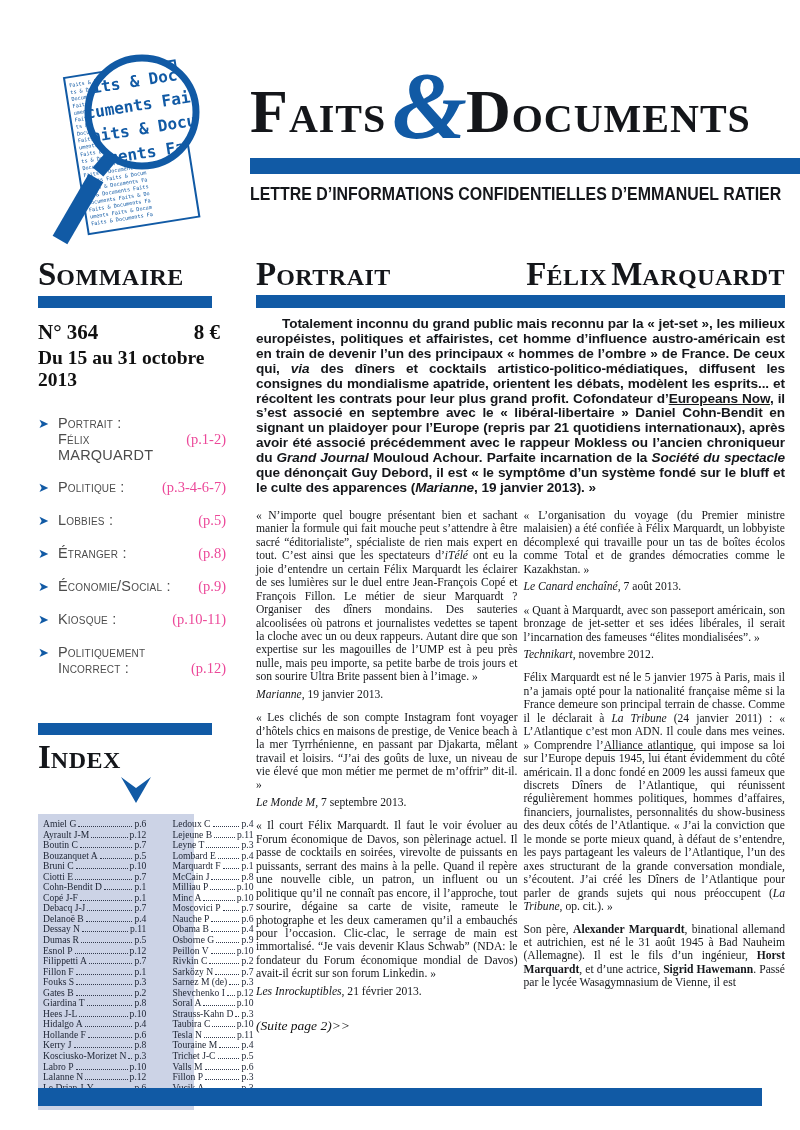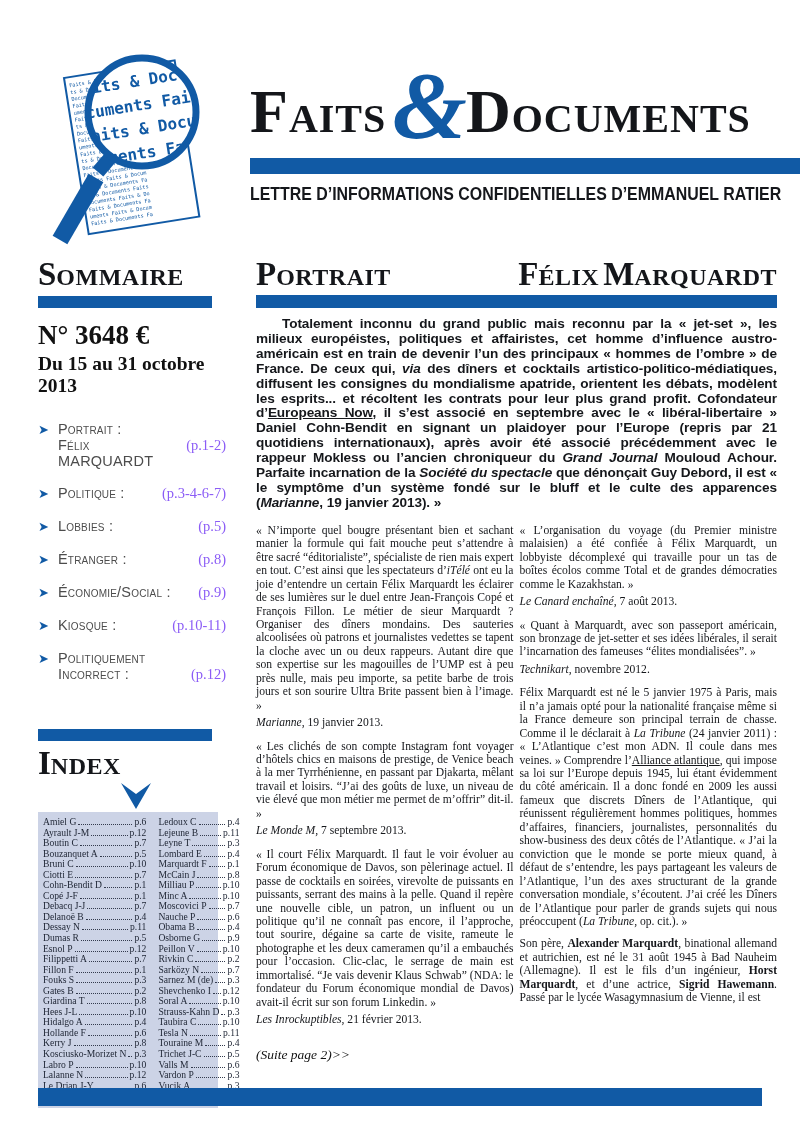--- a/index.html
+++ b/index.html
@@ -21,49 +21,49 @@
     color:var(--accent); position:relative; top:6px; margin:0 -2px 0 6px;
   }
   .mast-bar { height:16px; background:var(--accent); margin-top:10px; }
   .mast-subtitle-wrap { margin-top:9px; width:100%; overflow:visible; }
   .mast-subtitle {
     font-family:"Liberation Sans", sans-serif; font-weight:800;
     font-size:18.5px; letter-spacing:0px; color:#15171b; white-space:nowrap;
     transform:scaleX(0.86); transform-origin:left center; display:inline-block;
   }
   
-  .content { display:flex; padding:6px 23px 0 38px; flex:1; min-height:0; }
+  .content { display:flex; padding:6px 15px 0 38px; flex:1; min-height:0; }
   .sidebar { width:196px; flex-shrink:0; }
   .main { flex:1; padding-left:22px; }
 
   .sc-head { line-height:1; color:#14161a; white-space:nowrap; }
   .sc-head .cap-big { font-size:33px; font-weight:bold; }
   .sc-head .cap-small { font-size:24px; font-weight:bold; letter-spacing:0.5px; }
   .side-bar-rule { height:12px; background:var(--accent); width:174px; margin-top:5px; }
 
-  .issue-row { display:flex; align-items:baseline;
-    margin-top:12px; font-weight:bold; font-size:27px; width:182px; }
+  .issue-row { display:flex; justify-content:space-between; align-items:baseline;
+    margin-top:12px; font-weight:bold; font-size:21px; width:182px; }
   .date-range { font-weight:bold; font-size:19.5px; margin-top:2px; }
 
   .toc { margin-top:24px; width:188px; }
   .toc-item { margin-bottom:16px; }
   .toc-row { display:flex; align-items:baseline; }
   .toc-row .arrow { color:var(--accent); font-family:"DejaVu Sans", sans-serif;
     font-size:13px; width:20px; flex-shrink:0; }
   .toc-row .indent { width:20px; flex-shrink:0; }
   .toc-label { font-family:"Liberation Sans", sans-serif; font-variant:small-caps;
     color:#4c4c4c; font-size:14.5px; letter-spacing:0.2px; flex:1; }
-  .toc-pages { font-size:14.5px; color:#8b5cf6; white-space:nowrap; }
+  .toc-pages { font-size:14.5px; color:#ec4899; white-space:nowrap; }
 
   .index-section { margin-top:46px; }
   .index-rule { height:12px; background:var(--accent); width:174px; }
   .index-head { margin-top:6px; }
   .chevron-row { text-align:center; margin-top:2px; height:28px; }
-  .index-box { background:var(--index-bg); width:180px; padding:5px 4px 6px 5px;
-    display:flex; gap:12px; margin-top:2px; }
+  .index-box { background:var(--index-bg); width:156px; padding:5px 4px 6px 5px;
+    display:flex; gap:26px; margin-top:10px; }
   .idx-col { flex:1; }
   .idx-row { display:flex; align-items:baseline; font-size:9.6px; line-height:10.55px;
     color:#1d2433; white-space:nowrap; }
   .idx-name { flex-shrink:0; }
   .idx-leader { flex:1; border-bottom:1px dotted #333a4d; margin:0 2px 2px 2px; min-width:4px; }
   .idx-page { flex-shrink:0; }
 
   
   .portrait-head { display:flex; justify-content:space-between; align-items:center; }
   .article-rule { height:13px; background:var(--accent); margin-top:4px; }
@@ -487,21 +487,21 @@
                 <span class="idx-name">Trichet J-C</span>
                 <span class="idx-leader"></span>
                 <span class="idx-page">p.5</span>
               </div>
               <div class="idx-row">
                 <span class="idx-name">Valls M</span>
                 <span class="idx-leader"></span>
                 <span class="idx-page">p.6</span>
               </div>
               <div class="idx-row">
-                <span class="idx-name">Vardon P</span>
+                <span class="idx-name">Fillon P</span>
                 <span class="idx-leader"></span>
                 <span class="idx-page">p.3</span>
               </div>
               <div class="idx-row">
                 <span class="idx-name">Vucik A</span>
                 <span class="idx-leader"></span>
                 <span class="idx-page">p.3</span>
               </div>
               <div class="idx-row">
                 <span class="idx-name">Wollof W</span>

